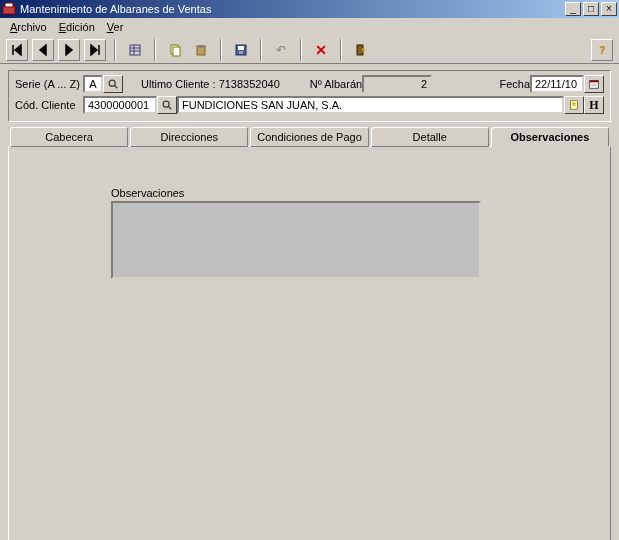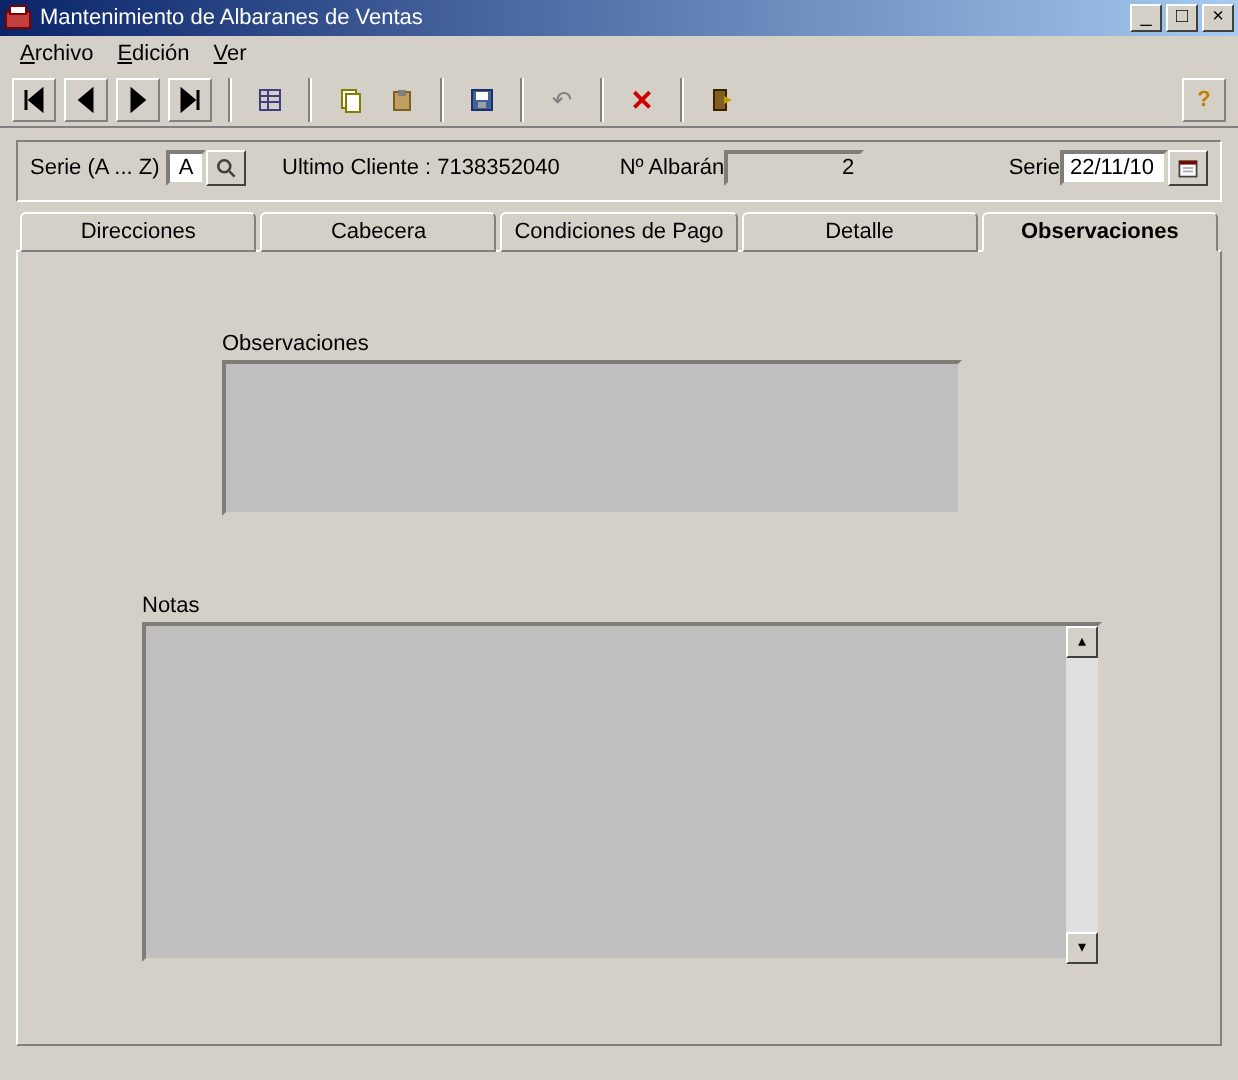--- a/index.html
+++ b/index.html
@@ -154,50 +154,58 @@
             <circle cx="6" cy="6" r="3.5" fill="none" stroke="#404040" stroke-width="1.5"></circle>
             <line x1="9" y1="9" x2="12" y2="12" stroke="#404040" stroke-width="1.5"></line>
           </svg>
         </div>
       <span style="width:18px;"></span>
       <span class="lbl">Ultimo Cliente : 7138352040</span>
       <span style="width:30px;"></span>
       <span class="lbl">Nº Albarán</span>
       <input class="txt ro" style="width: 70px;" readonly="" value="2">
       <span style="flex:1;"></span>
-      <span class="lbl">Serie</span>
+      <span class="lbl">Fecha</span>
       <input class="txt" style="width: 54px;" value="22/11/10">
       <div class="sbtn">
           <svg viewBox="0 0 14 14">
             <rect x="2" y="3" width="10" height="9" fill="#fff" stroke="#404040"></rect>
             <rect x="2" y="3" width="10" height="2" fill="#800000"></rect>
             <line x1="4" y1="7" x2="10" y2="7" stroke="#aaa"></line>
             <line x1="4" y1="9" x2="10" y2="9" stroke="#aaa"></line>
           </svg>
         </div>
     </div>
+    <div class="row">
+      <span class="lbl" style="width:68px;">Cód. Cliente</span>
+      <input class="txt" style="width: 74px;" value="4300000001">
+      <div class="sbtn">
+          <svg viewBox="0 0 14 14">
+            <circle cx="6" cy="6" r="3.5" fill="none" stroke="#404040" stroke-width="1.5"></circle>
+            <line x1="9" y1="9" x2="12" y2="12" stroke="#404040" stroke-width="1.5"></line>
+          </svg>
+        </div>
+      <input class="txt" style="flex: 1 1 0%;" value="FUNDICIONES SAN JUAN, S.A.">
+      <div class="sbtn">
+          <svg viewBox="0 0 14 14">
+            <rect x="3" y="2" width="8" height="10" fill="#ffffc0" stroke="#808000"></rect>
+            <line x1="5" y1="5" x2="9" y2="5" stroke="#808000"></line>
+            <line x1="5" y1="7" x2="9" y2="7" stroke="#808000"></line>
+          </svg>
+        </div>
+      <div class="sbtn boldH">H</div>
+    </div>
   </div>
 
   <div class="tabstrip">
+    <div class="tab">Cabecera</div>
     <div class="tab">Direcciones</div>
-    <div class="tab">Cabecera</div>
     <div class="tab">Condiciones de Pago</div>
     <div class="tab">Detalle</div>
     <div class="tab active">Observaciones</div>
   </div>
   <div class="tabpage">
     <div style="margin:30px 0 0 90px; width:370px;">
       <div class="seclabel">Observaciones</div>
       <textarea class="textarea" style="height: 78px;"></textarea>
     </div>
-    <div style="margin:36px 0 0 50px; width:480px;">
-      <div class="seclabel">Notas</div>
-      <div class="notaswrap">
-        <textarea class="textarea" style="height: 170px; padding-right: 18px;"></textarea>
-        <div class="fake-scroll">
-          <div class="sbutton">▴</div>
-          <div class="strack"></div>
-          <div class="sbutton">▾</div>
-        </div>
-      </div>
-    </div>
   </div>
 </div>
 
 </body></html>

